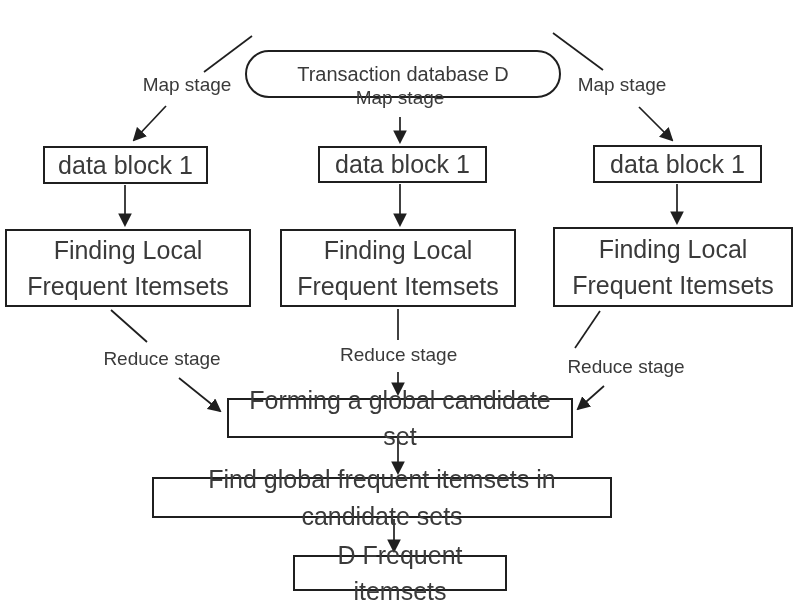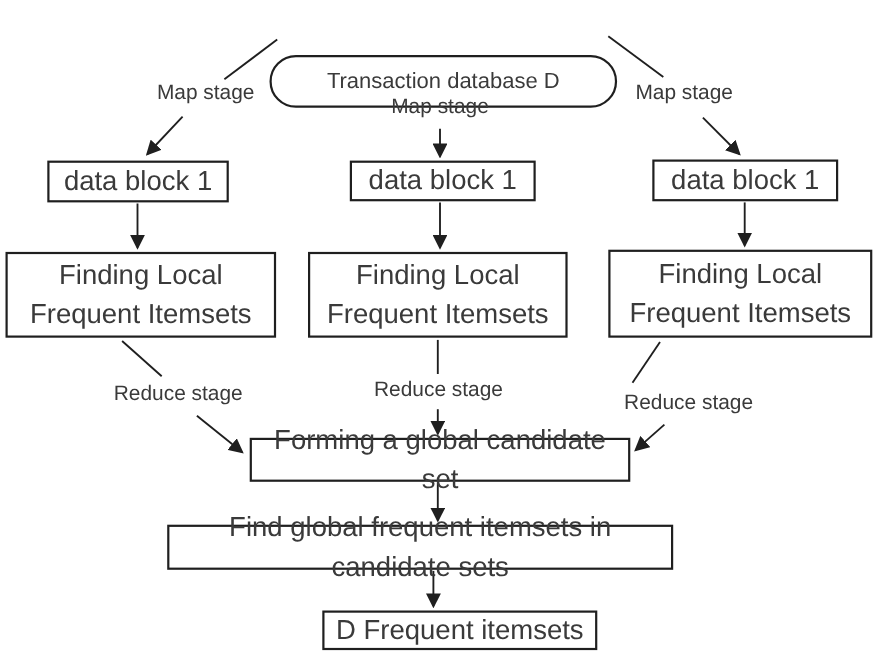--- a/index.html
+++ b/index.html
@@ -59,21 +59,21 @@
   .n-block-1   { left: 318px; top: 146px; width: 169px; height: 37px; }
   .n-block-2   { left: 593px; top: 145px; width: 169px; height: 38px; }
   .n-find-0    { left: 5px;   top: 229px; width: 246px; height: 78px; }
   .n-find-1    { left: 280px; top: 229px; width: 236px; height: 78px; }
   .n-find-2    { left: 553px; top: 227px; width: 240px; height: 80px; }
   .lbl-red-0   { left: 102px; top: 348px; width: 120px; }
   .lbl-red-1   { left: 340px; top: 344px; width: 116px; }
   .lbl-red-2   { left: 567px; top: 356px; width: 118px; }
   .n-candidate { left: 227px; top: 398px; width: 346px; height: 40px; }
   .n-findglob  { left: 152px; top: 477px; width: 460px; height: 41px; }
-  .n-result    { left: 293px; top: 555px; width: 250px; height: 36px; }
+  .n-result    { left: 293px; top: 555px; width: 214px; height: 36px; }
 </style>
 </head>
 <body>
 
 <div class="canvas">
 
   <svg class="edges" viewBox="0 0 800 600" xmlns="http://www.w3.org/2000/svg">
     <defs>
       <marker id="arrow" viewBox="0 0 10 10" refX="8.5" refY="5" markerWidth="8" markerHeight="8" orient="auto-start-reverse">
         <path d="M 0 0 L 10 5 L 0 10 z" class="arrowhead"></path>

